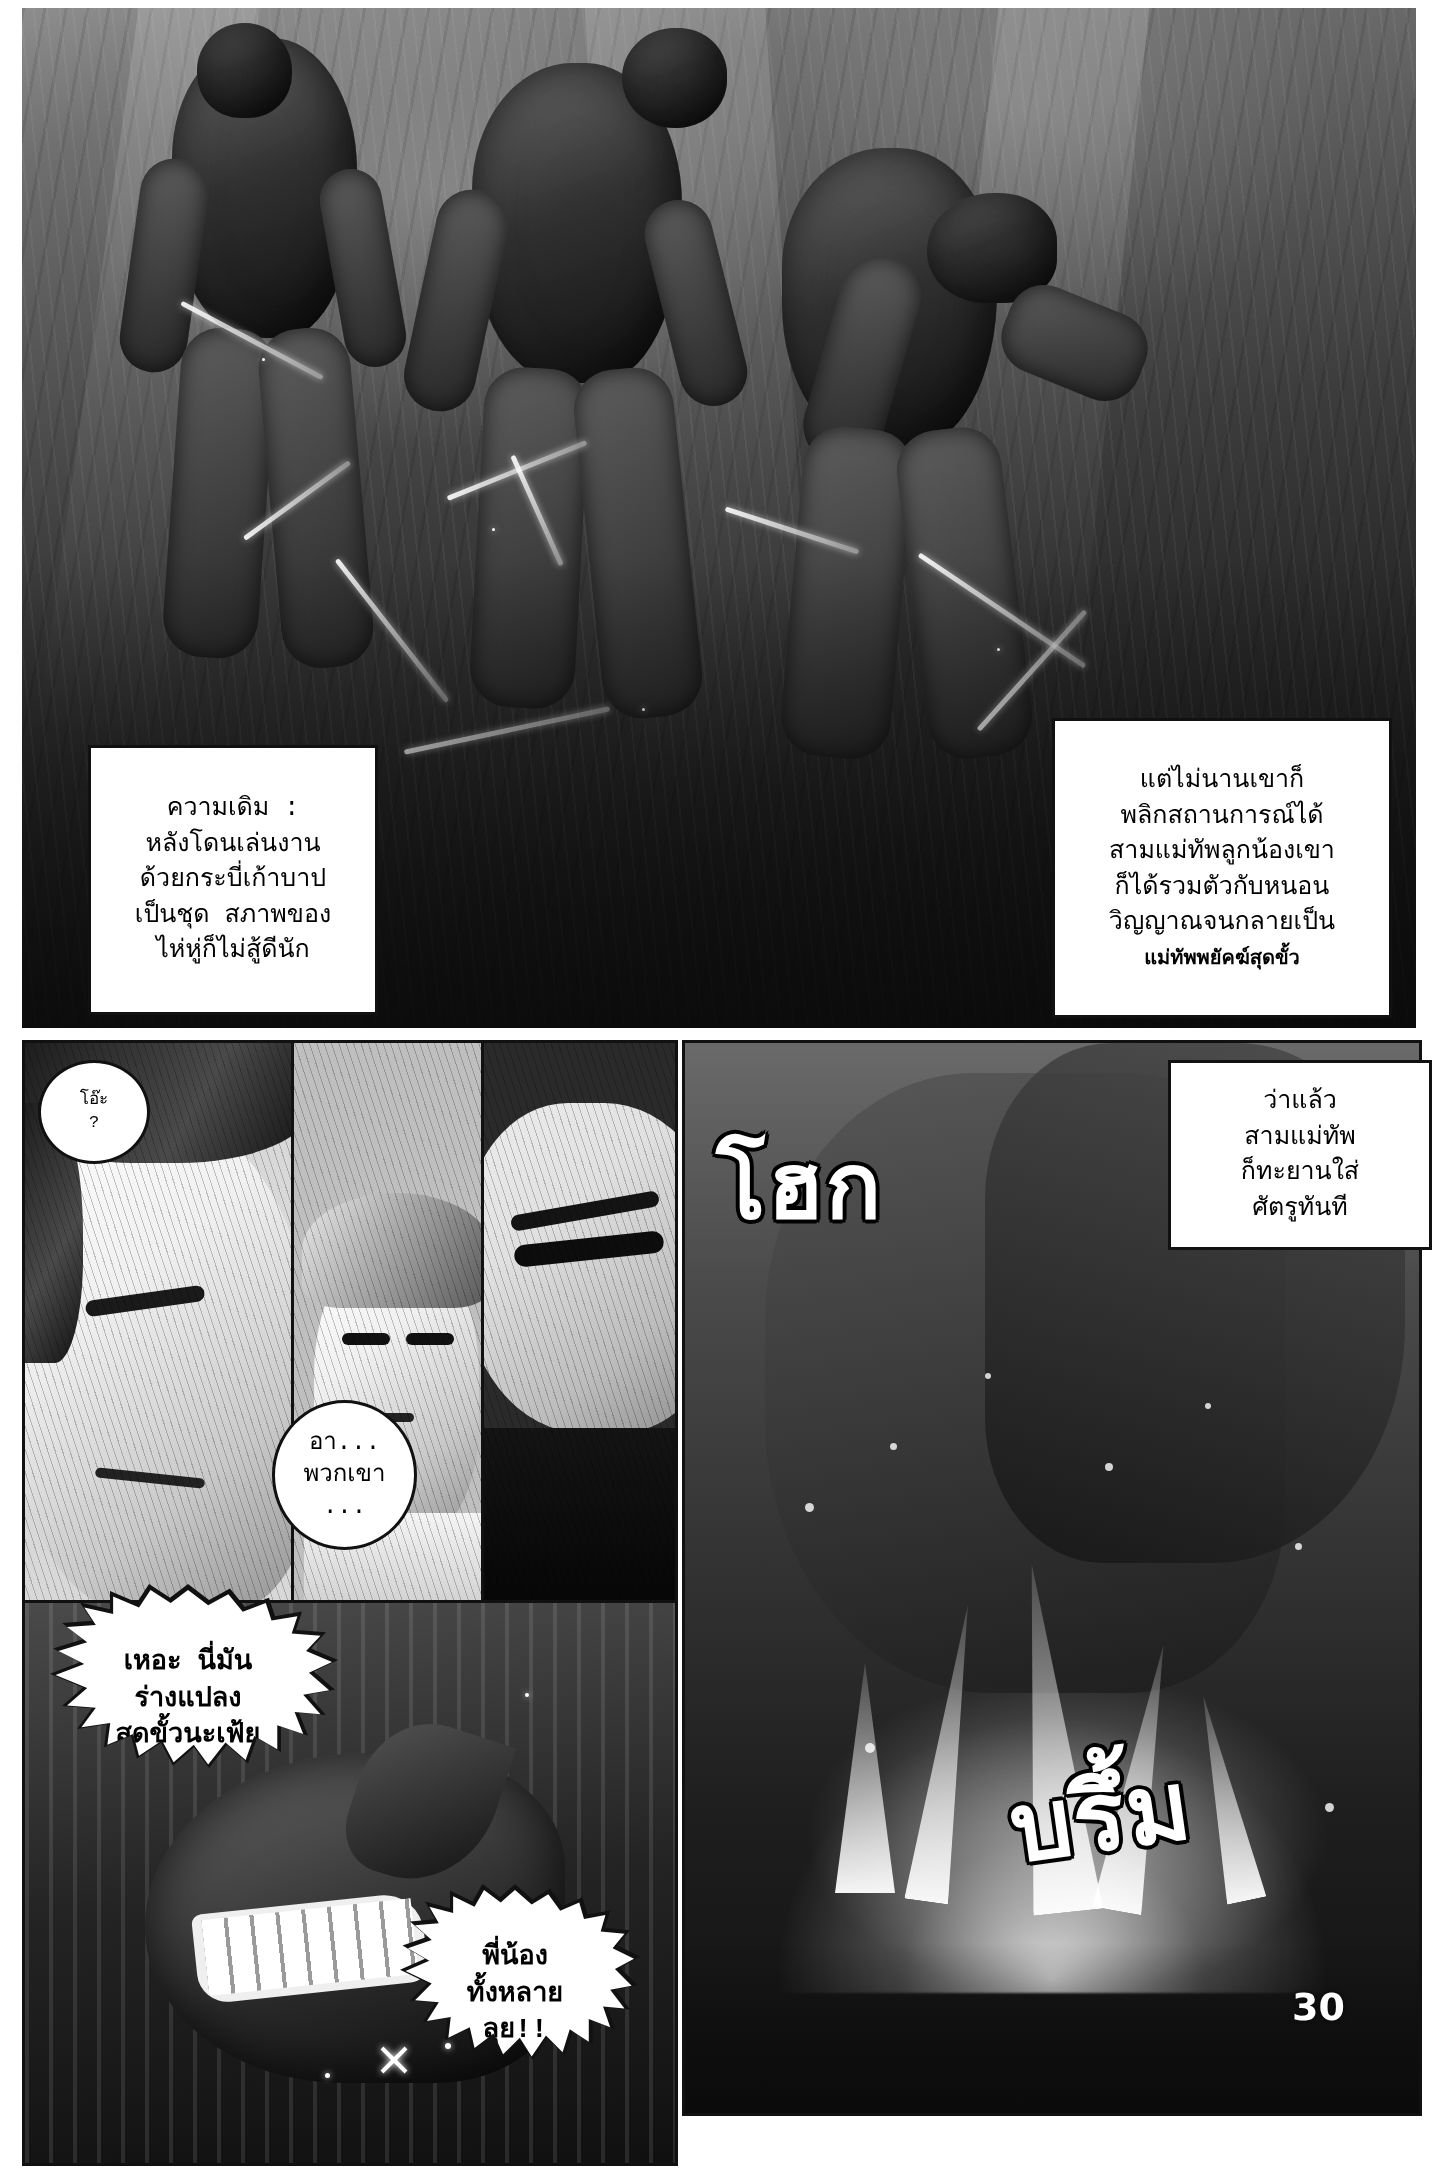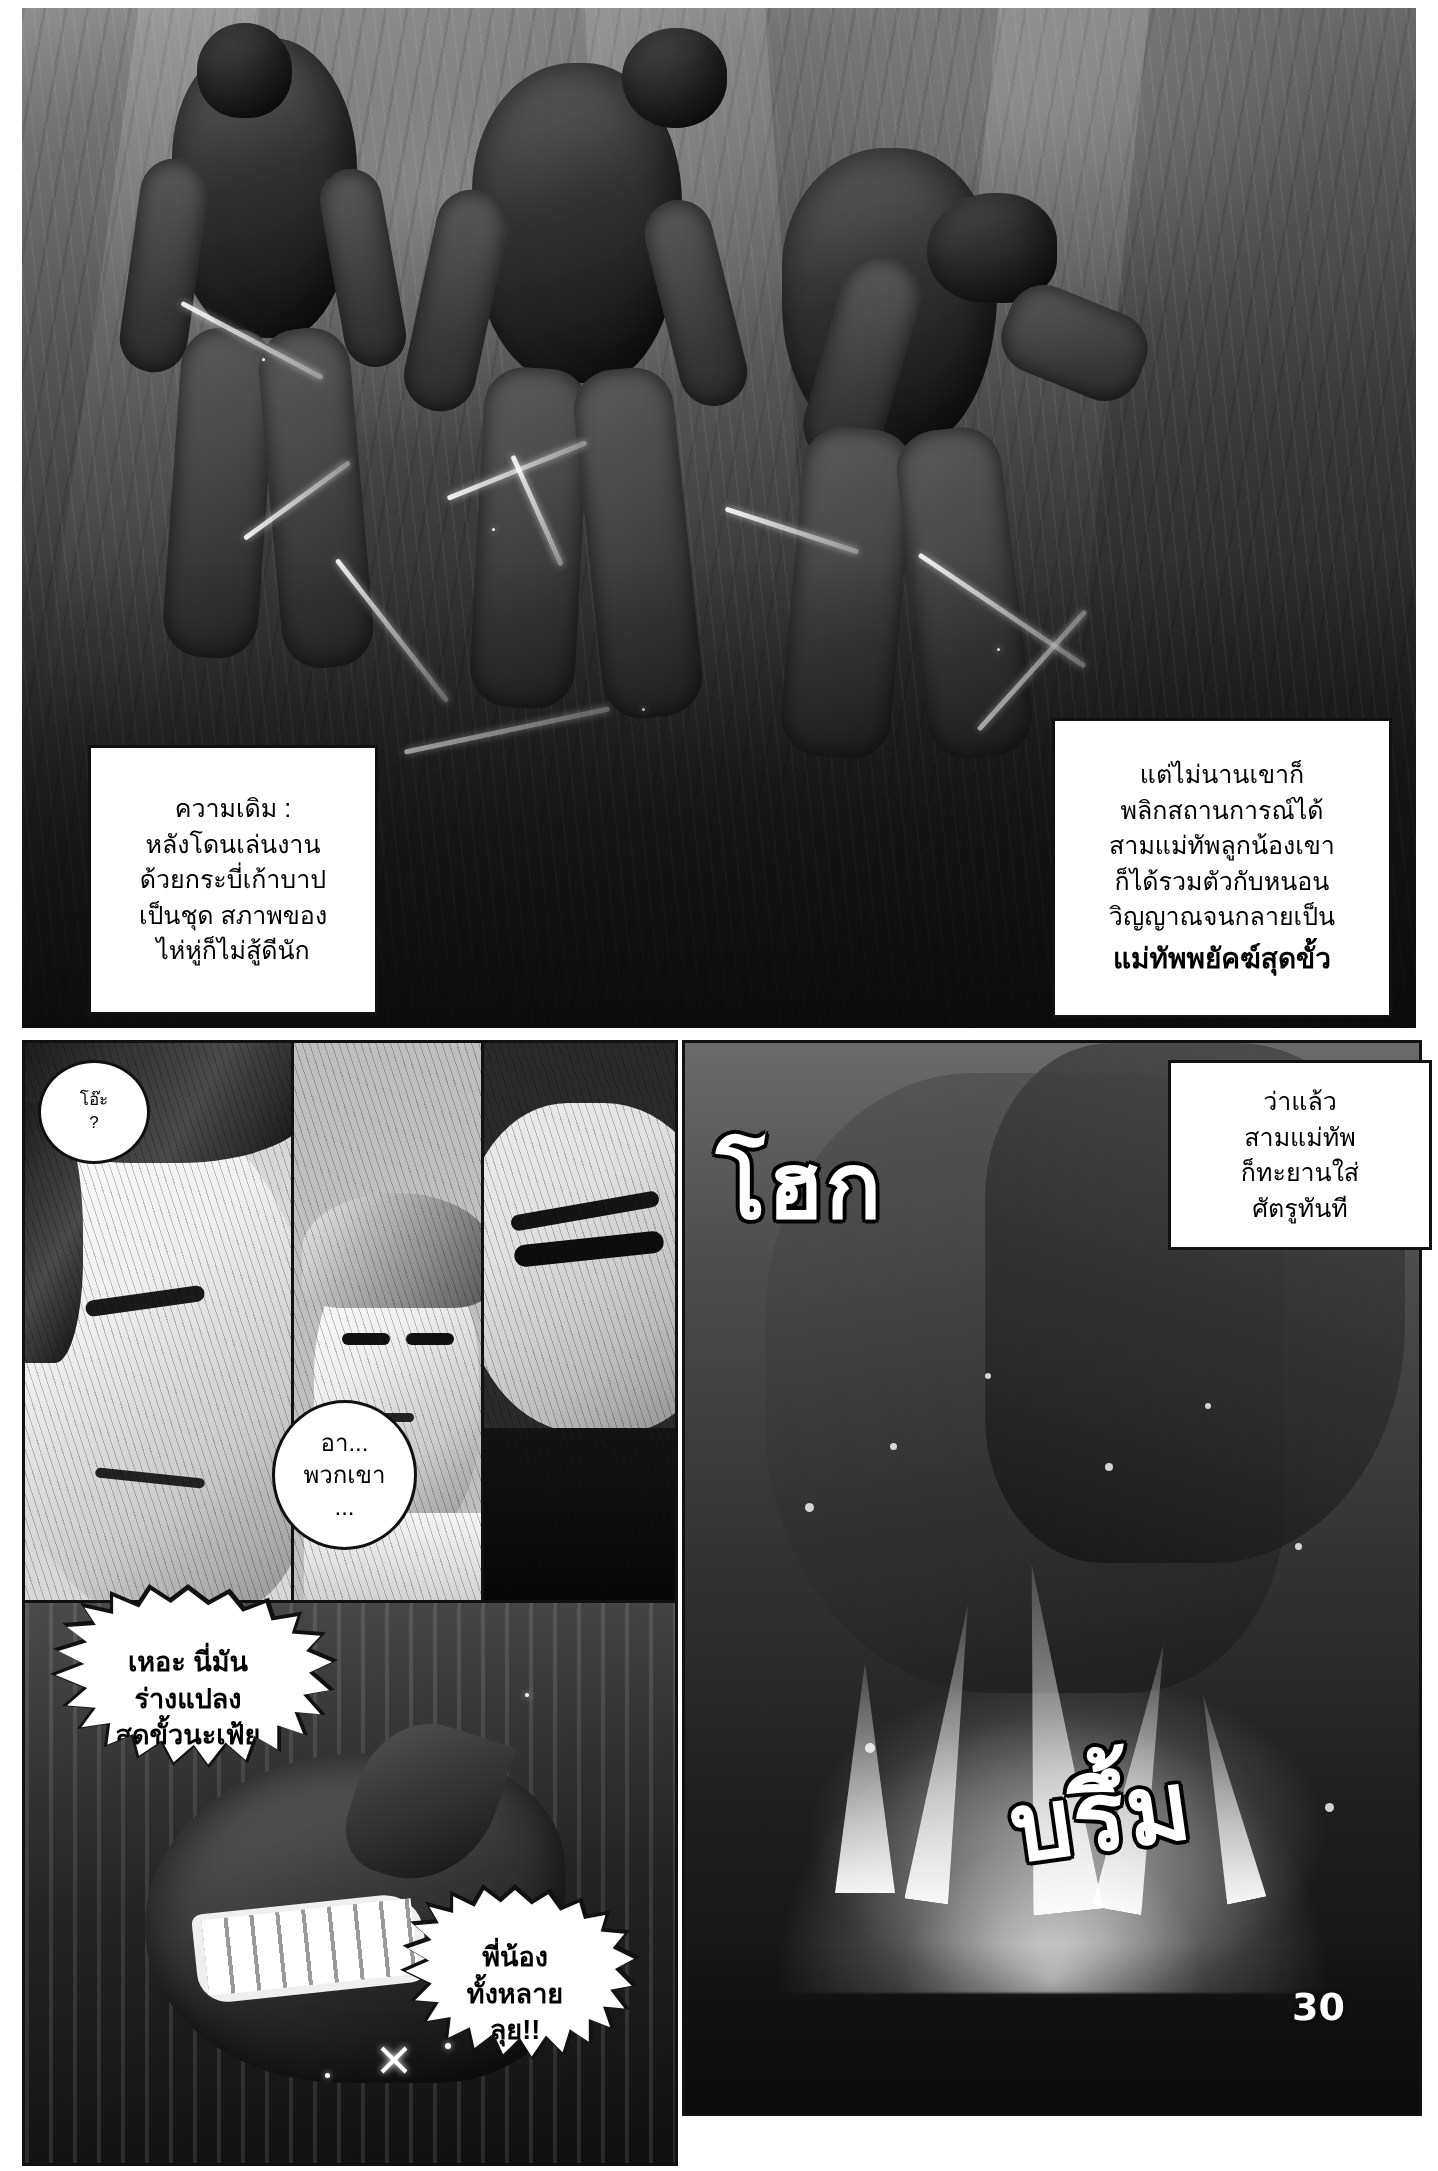--- a/index.html
+++ b/index.html
@@ -222,21 +222,21 @@
       96% 21%, 91% 28%, 100% 33%, 92% 38%, 99% 46%, 90% 48%, 96% 57%, 87% 56%,
       90% 66%, 81% 62%, 81% 73%, 73% 67%, 70% 78%, 63% 70%, 57% 80%, 52% 71%,
       45% 79%, 41% 69%, 33% 76%, 31% 66%, 22% 71%, 23% 61%, 13% 63%, 18% 54%,
       8% 53%, 15% 45%, 4% 39%, 14% 34%, 5% 28%, 15% 24%, 8% 17%, 18% 16%,
       14% 8%, 24% 11%, 24% 3%, 33% 8%, 37% 0%, 44% 6%
     );
   }
 
   .txt {
     white-space: pre-line;
-    font-family: Liberation Sans, sans-serif;
+    font-family: Liberation Mono, monospace;
   }
   .bold { font-weight: 700; }
 
   
   .sfx {
     position: absolute;
     color: #ffffff;
     font-weight: 700;
     font-family: "DejaVu Sans", sans-serif;
     text-shadow:
@@ -313,21 +313,21 @@
 เป็นชุด สภาพของ
 ไห่หู่ก็ไม่สู้ดีนัก</div>
   </div>
 
   <div class="balloon-rect" id="balloon-turnaround" style="left:1052px; top:718px; width:340px; height:300px; font-size:25px;">
     <div class="txt">แต่ไม่นานเขาก็
 พลิกสถานการณ์ได้
 สามแม่ทัพลูกน้องเขา
 ก็ได้รวมตัวกับหนอน
 วิญญาณจนกลายเป็น</div>
-    <div class="txt bold" style="font-size:28px; margin-top:4px;">แม่ทัพพยัคฆ์สุดขั้ว</div>
+    <div class="txt bold" style="font-size:20px; margin-top:4px;">แม่ทัพพยัคฆ์สุดขั้ว</div>
   </div>
 
   <div class="art" id="panel-faces">
 
     <div class="subpanel" id="sub-a">
       <div class="face-skin" style="left:-10px; top:70px; width:300px; height:500px; border-radius:46% 52% 30% 40%;"></div>
       <div class="hair-block" style="left:-12px; top:-10px; width:300px; height:130px; border-radius:0 0 45% 40%;"></div>
       <div class="hair-block" style="left:-12px; top:60px; width:70px; height:260px; border-radius:0 50% 40% 0;"></div>
       <div style="position:absolute; left:60px; top:250px; width:120px; height:16px; background:#1a1a1a; border-radius:8px; transform:rotate(-8deg);"></div>
       <div style="position:absolute; left:70px; top:430px; width:110px; height:10px; background:#222; border-radius:6px; transform:rotate(6deg);"></div>

